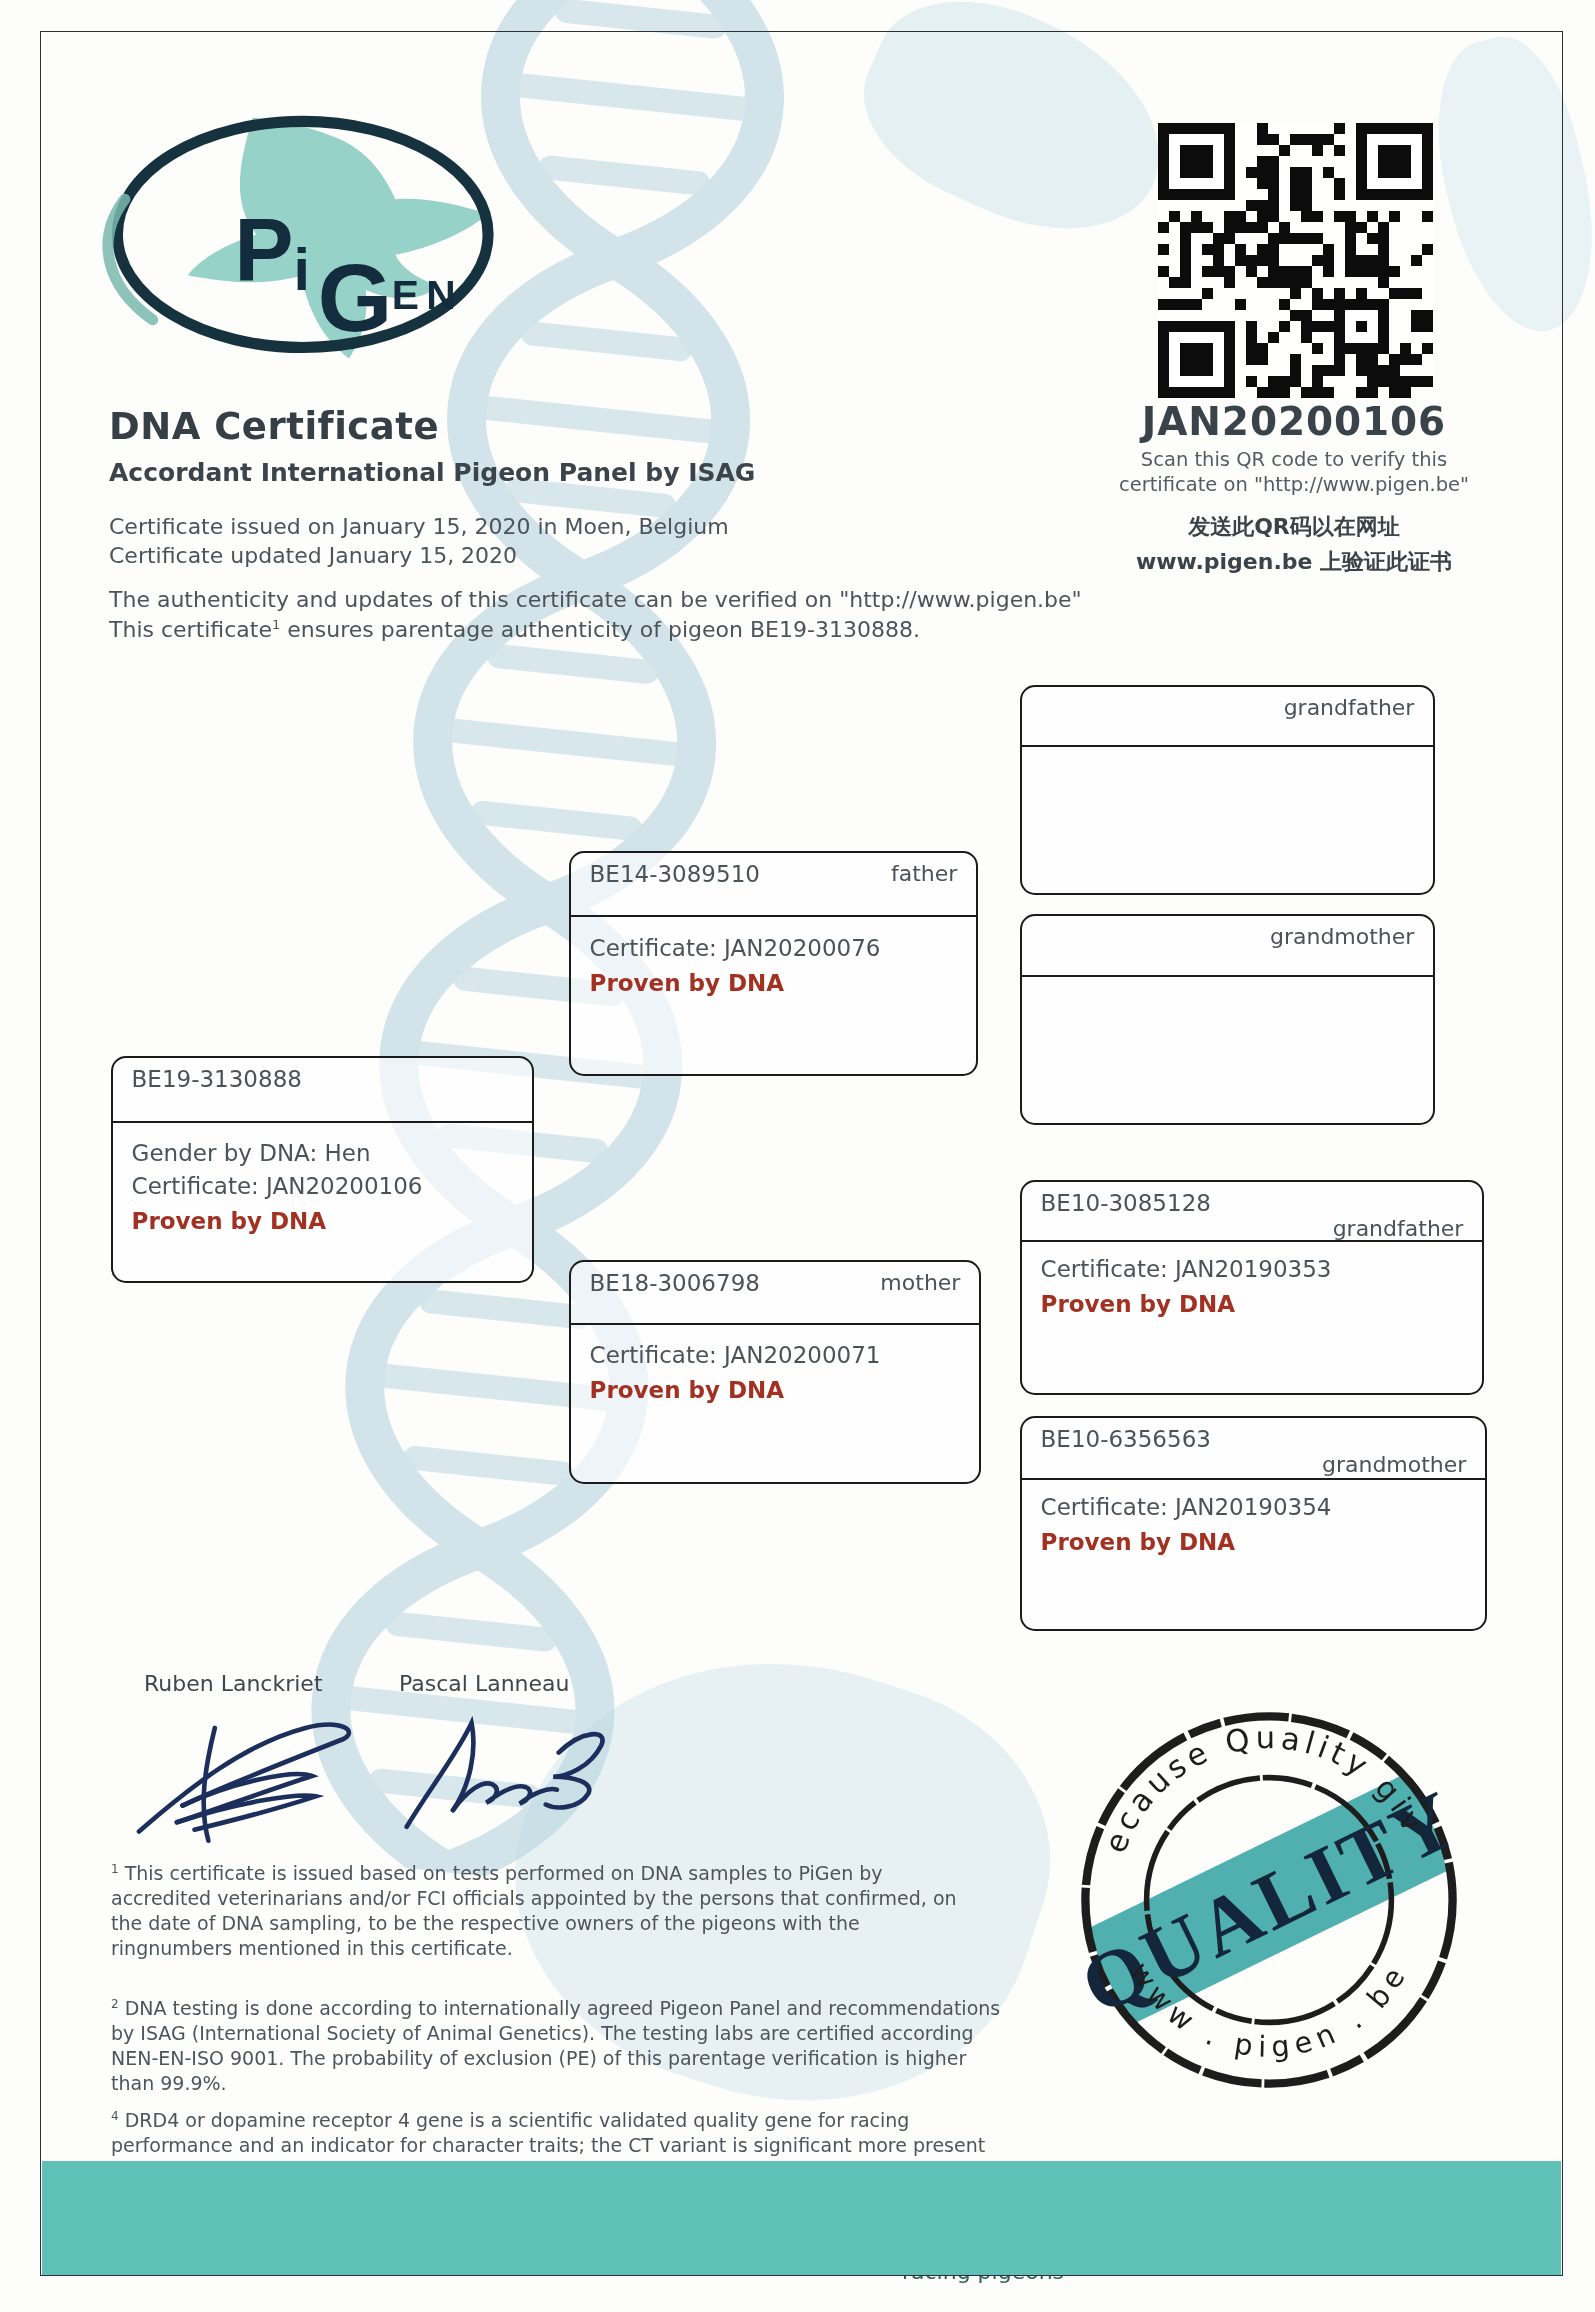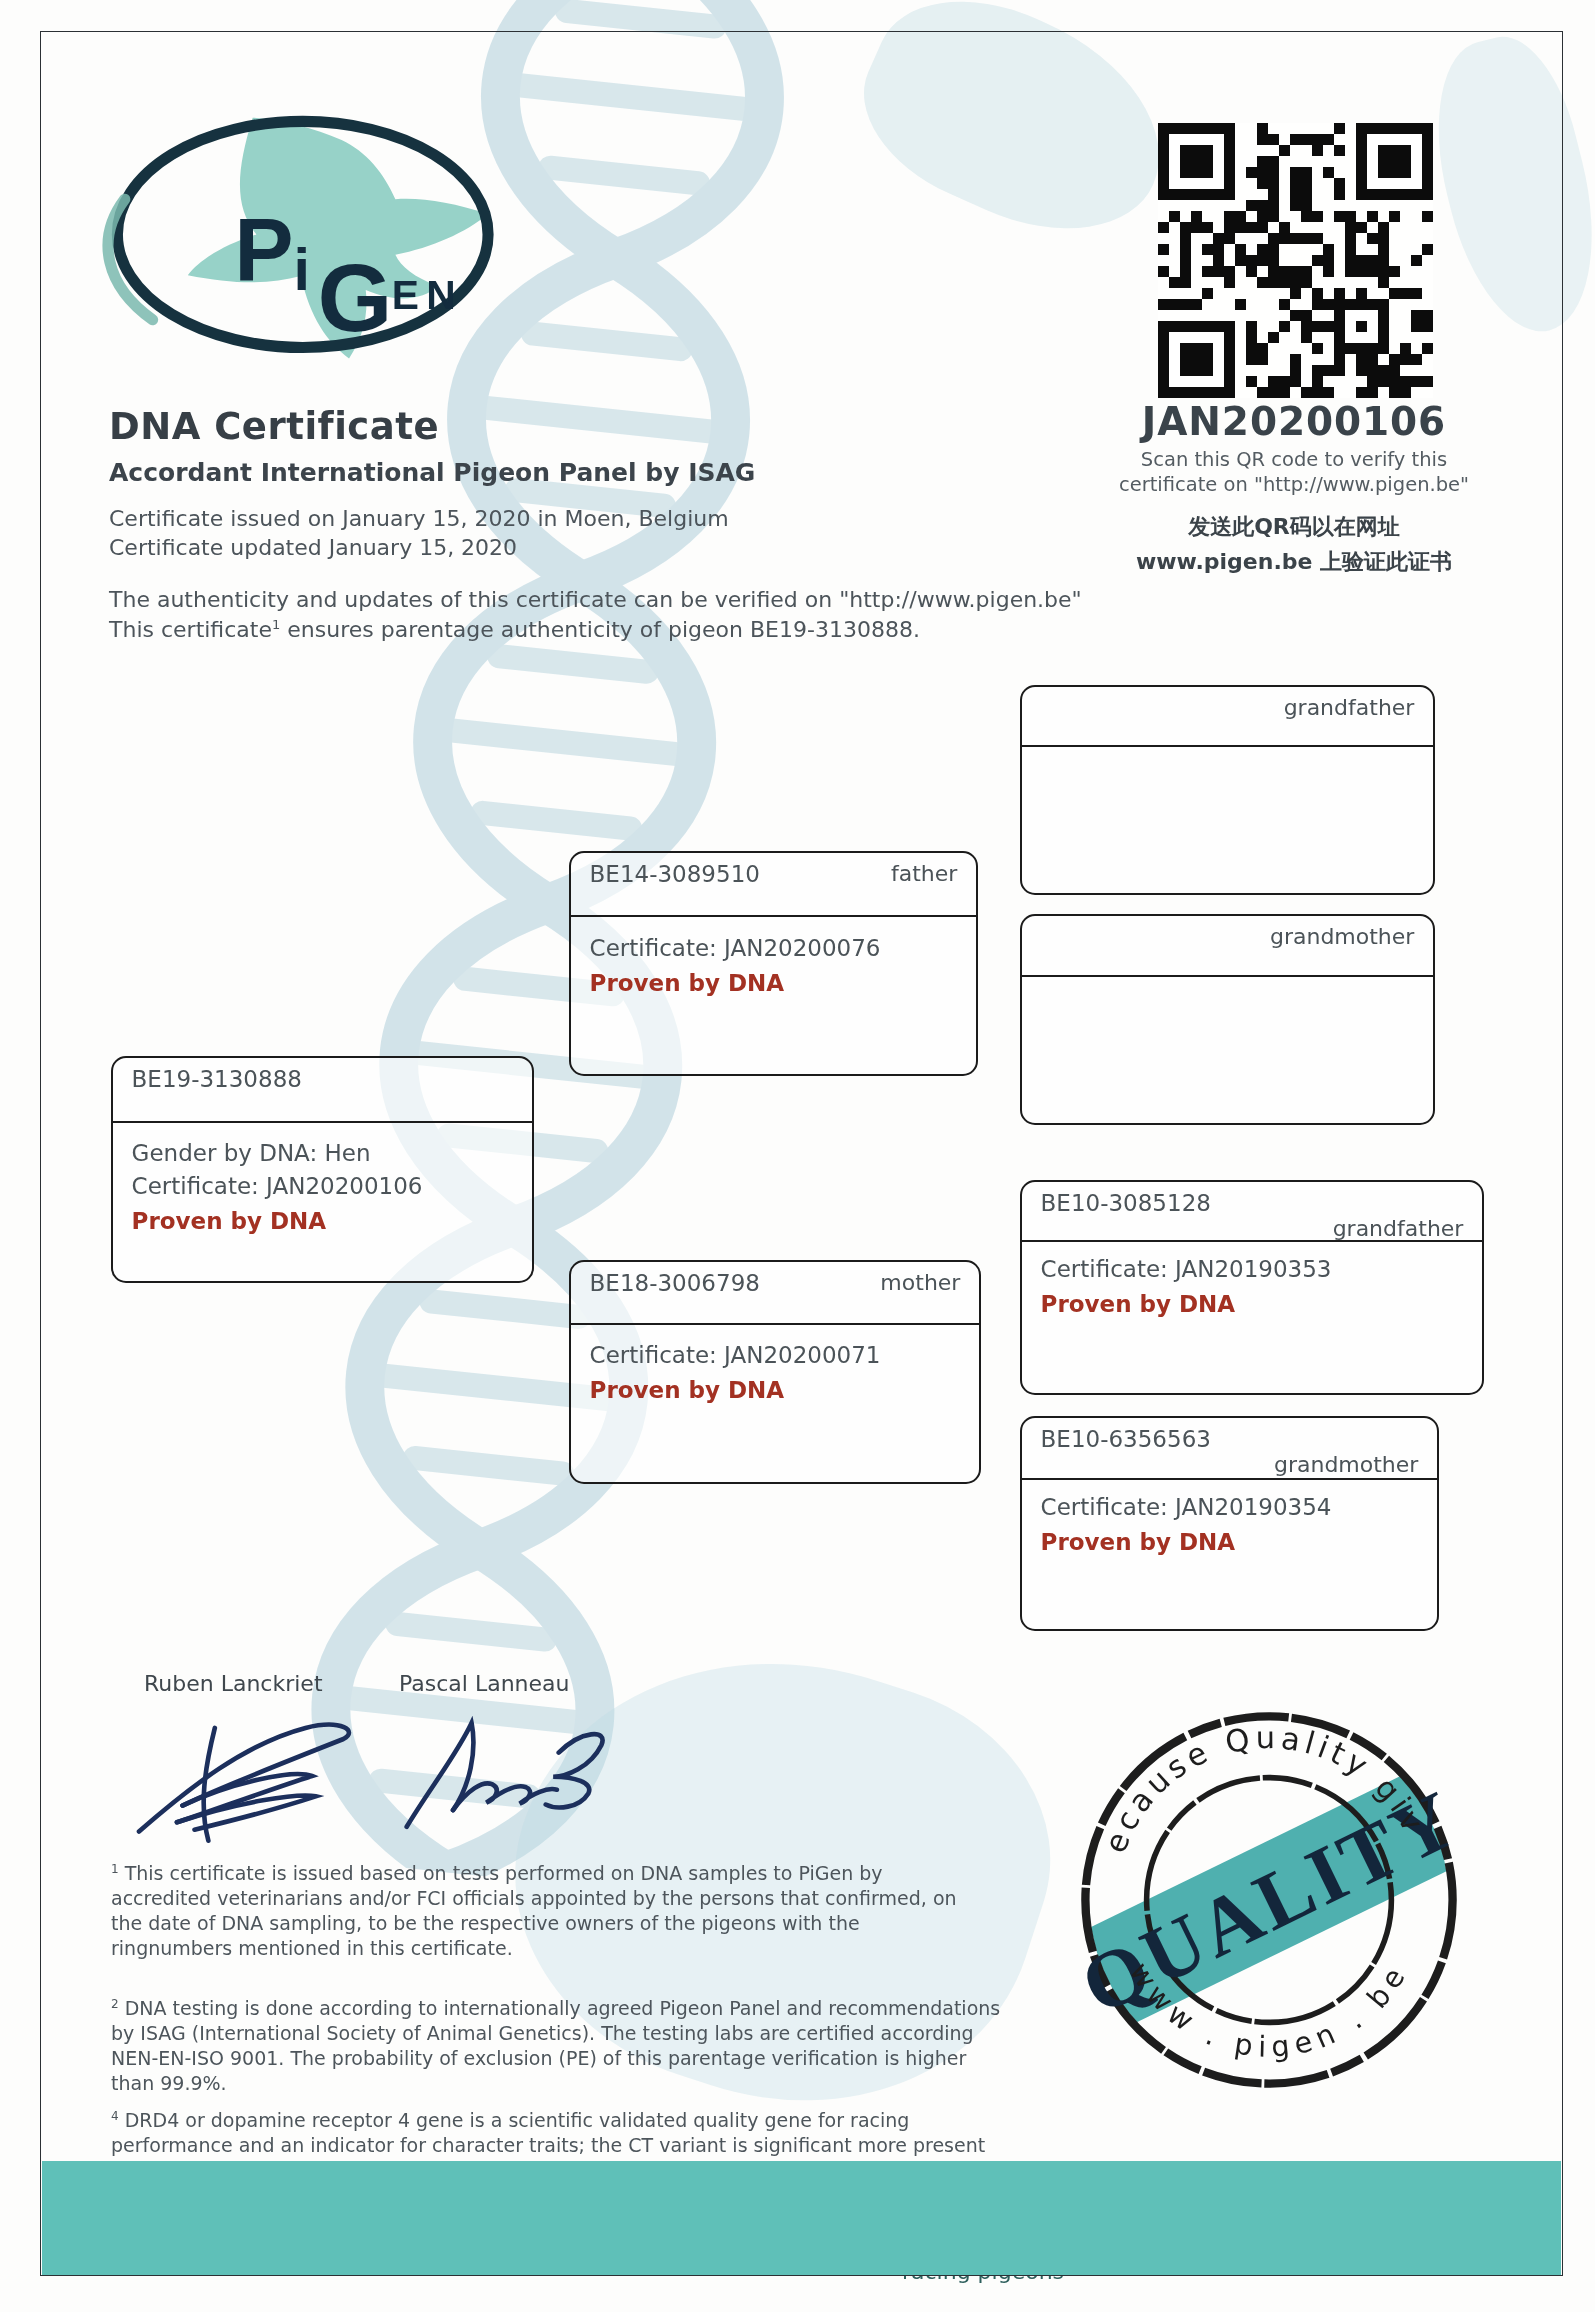--- a/index.html
+++ b/index.html
@@ -5,21 +5,21 @@
   html,body{margin:0;padding:0;background:#ffffff;}
   .page{position:relative;width:1595px;height:2312px;background:#fdfdfc;overflow:hidden;
         font-family:"DejaVu Sans","Liberation Sans",sans-serif;color:#454d53;}
   .frame{position:absolute;left:40px;top:31px;width:1521px;height:2243px;border:1.9px solid #2b3034;z-index:5;pointer-events:none;}
   .wm{position:absolute;z-index:1;pointer-events:none;}
   .blob{position:absolute;z-index:1;background:#bcdbe2;opacity:.38;pointer-events:none;}
   .content{position:absolute;left:0;top:0;width:100%;height:100%;z-index:2;}
   .abs{position:absolute;}
   .title{font-size:37px;font-weight:bold;color:#373f46;letter-spacing:0.5px;}
   .subtitle{font-size:25px;font-weight:bold;color:#3c444b;}
-  .meta{font-size:22px;color:#4c545a;}
+  .meta{font-size:22px;color:#4c545a;margin-top:8px;}
   .para{font-size:22px;color:#4c545a;}
   .certnum{font-size:39px;font-weight:bold;color:#3a434a;letter-spacing:0.9px;text-align:center;}
   .scan{font-size:19.5px;color:#545c62;text-align:center;line-height:25px;}
   .cn{font-size:22px;font-weight:bold;color:#3b4349;text-align:center;}
   .pbox{position:absolute;border:2.8px solid #1b1b1b;border-radius:15px;background:rgba(255,255,255,0.62);}
   .pbox .divider{position:absolute;left:0;right:0;border-top:2.8px solid #1b1b1b;}
   .ring{position:absolute;left:18.6px;top:8.3px;font-size:23px;color:#4b5358;}
   .role{position:absolute;right:18.6px;top:8.3px;font-size:22px;color:#4b5358;}
   .role2{position:absolute;right:18.6px;top:34px;font-size:22px;color:#4b5358;}
   .bline{position:absolute;left:18.6px;font-size:23px;color:#4b5358;}
@@ -352,21 +352,21 @@
     </div>
 
     <div class="pbox" style="left:569px;top:1260px;width:408px;height:220px;">
       <span class="ring">BE18-3006798</span>
       <span class="role">mother</span>
       <div class="divider" style="top:61px;"></div>
       <span class="bline" style="top:80px;">Certificate: JAN20200071</span>
       <span class="proven" style="top:115px;">Proven by DNA</span>
     </div>
 
-    <div class="pbox" style="left:1020px;top:1416px;width:415px;height:211px;">
+    <div class="pbox" style="left:1020px;top:1416px;width:415px;height:211px;padding-left:48px;">
       <span class="ring">BE10-6356563</span>
       <span class="role2">grandmother</span>
       <div class="divider" style="top:60px;"></div>
       <span class="bline" style="top:76px;">Certificate: JAN20190354</span>
       <span class="proven" style="top:111px;">Proven by DNA</span>
     </div>
 
     <div class="abs signame" style="left:144px;top:1671px;">Ruben Lanckriet</div>
     <div class="abs signame" style="left:399px;top:1671px;">Pascal Lanneau</div>
 

